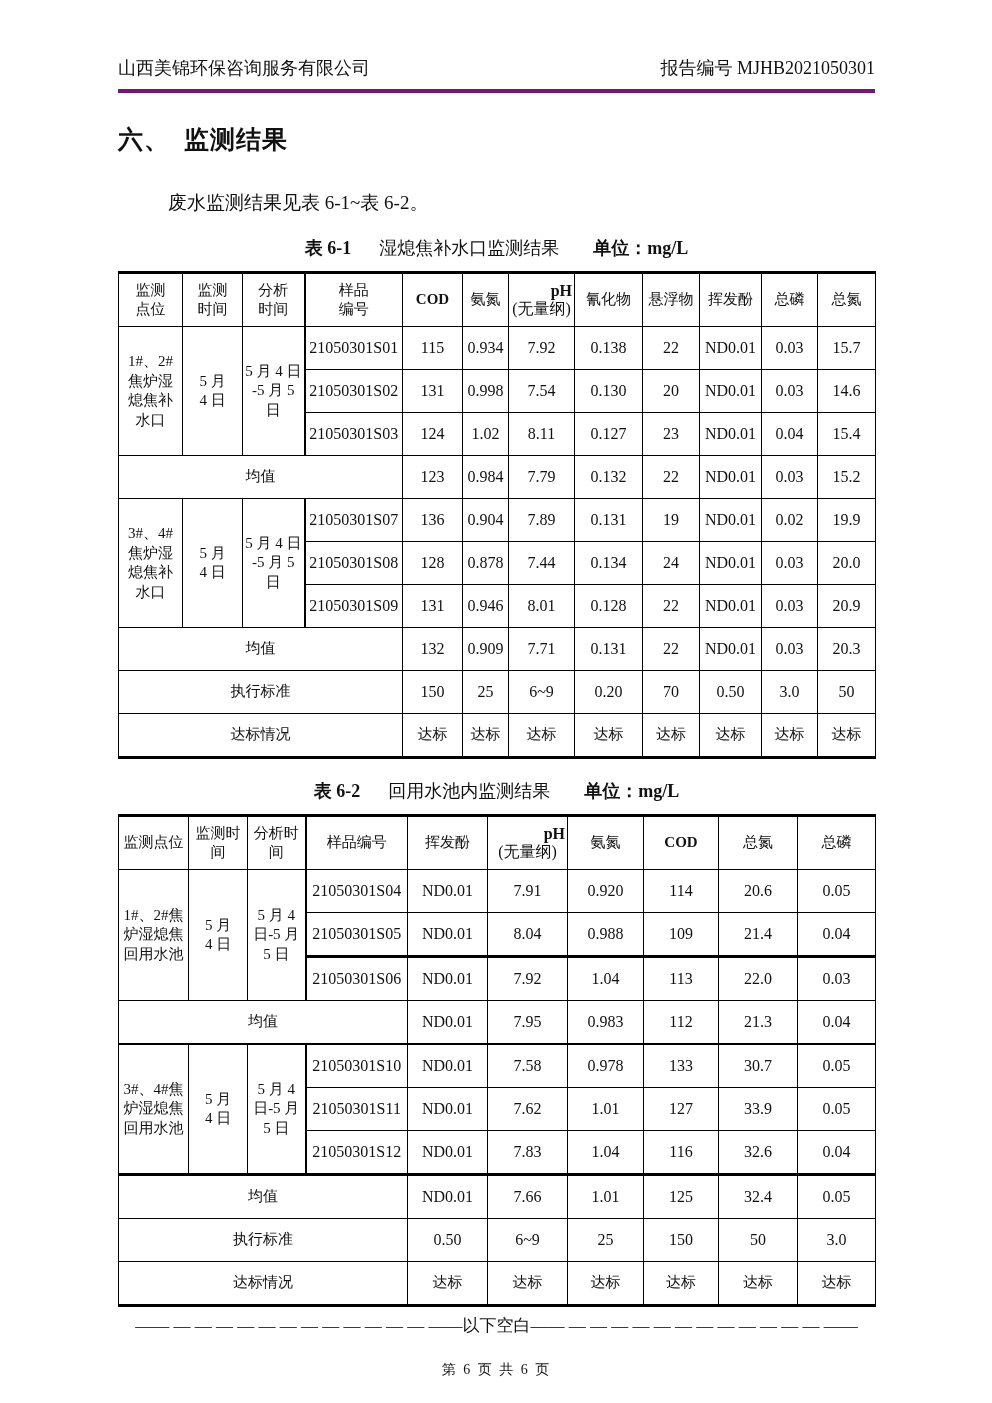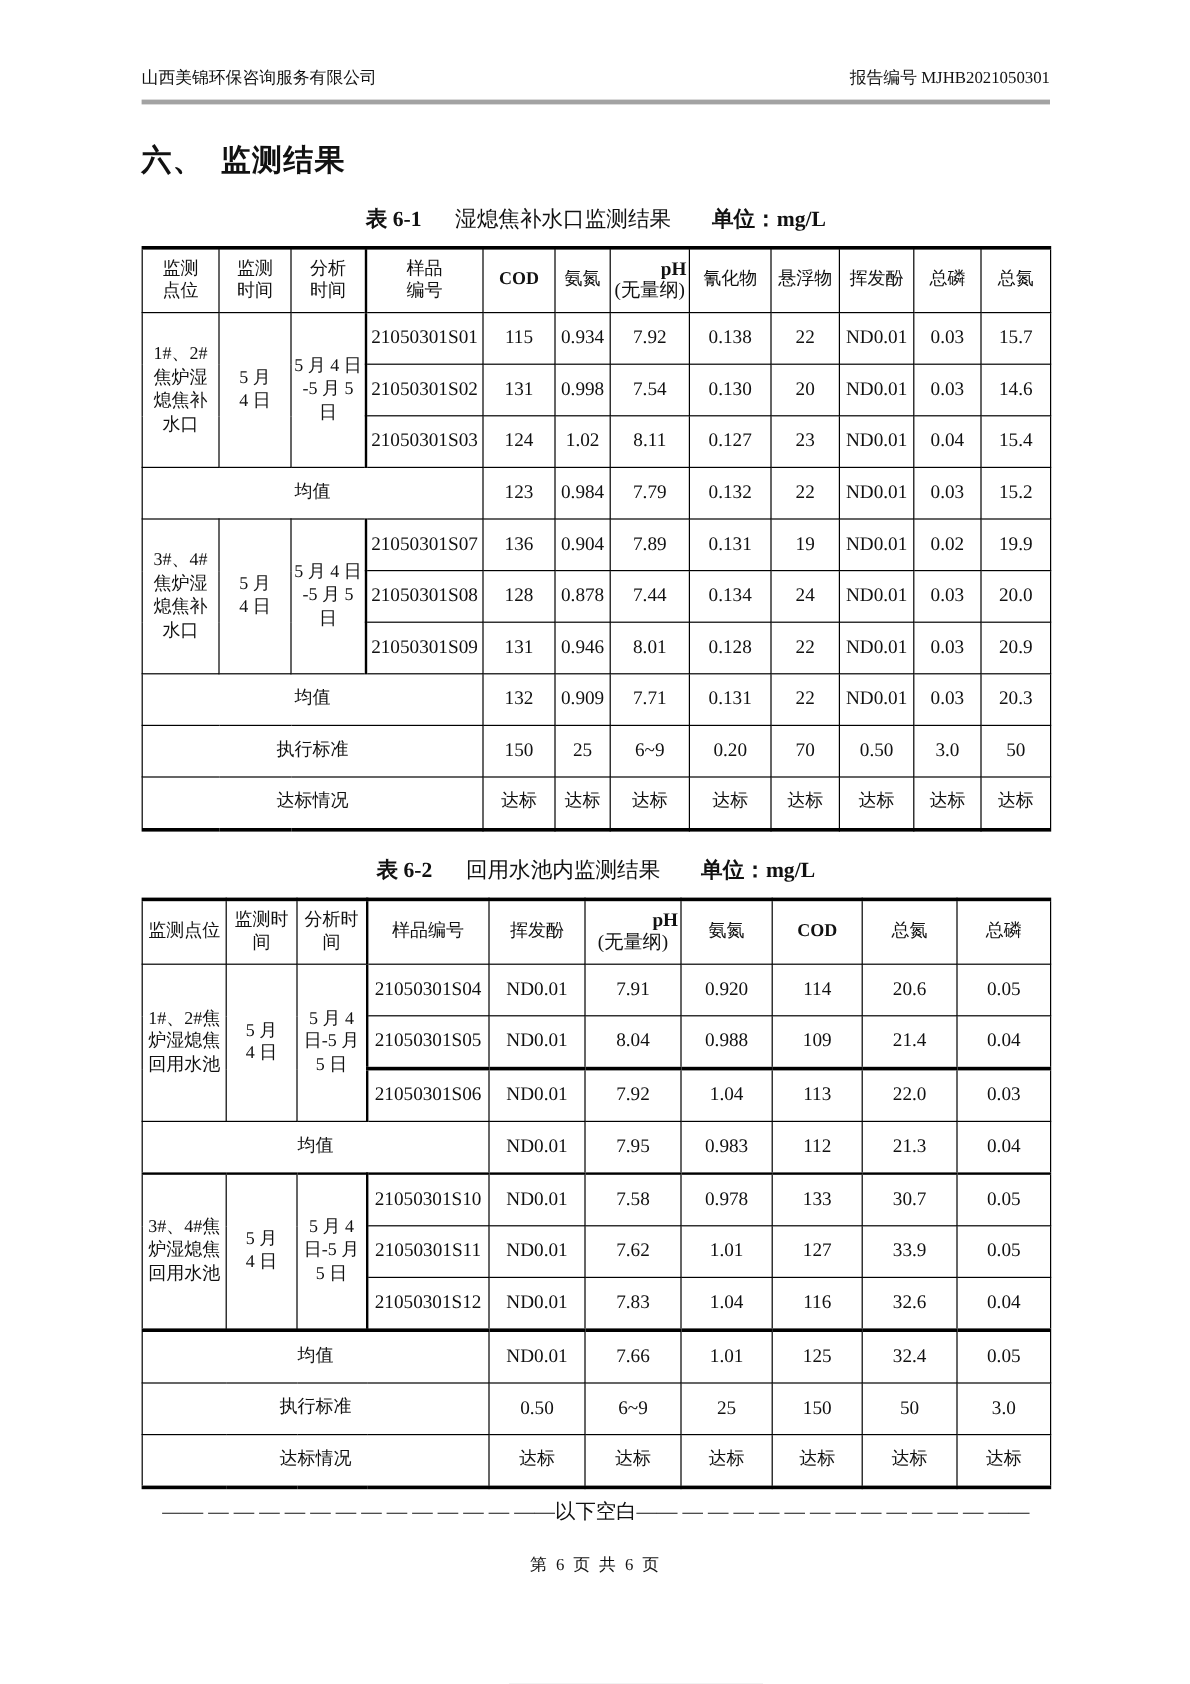--- a/index.html
+++ b/index.html
@@ -3,21 +3,21 @@
 <meta charset="utf-8">
 <style>
   html,body { margin:0; padding:0; background:#e8e8e8; }
   .page {
     width:992px; height:1403px; margin:0 auto; background:#ffffff;
     font-family:"Liberation Serif","DejaVu Serif",serif; color:#111;
     position:relative; box-sizing:border-box; padding:56px 117px 0 118px;
     overflow:hidden;
   }
   .pagehead { display:flex; justify-content:space-between; align-items:flex-end;
-    font-size:14px; padding-bottom:9px; border-bottom:4px solid #a3a3a3; }
+    font-size:18px; padding-bottom:9px; border-bottom:4px solid #701a75; }
   .section-title { font-size:25px; font-weight:bold; margin:30px 0 0 0; letter-spacing:1px; }
   .section-title .gap { display:inline-block; width:14px; }
   .intro { font-size:19px; margin:34px 0 0 0; text-indent:50px; }
   .caption { text-align:center; font-size:18px; margin-top:20px; white-space:nowrap; }
   .caption .cap-label { font-weight:bold; margin-right:28px; }
   .caption .cap-title { font-weight:normal; }
   .caption .cap-unit { font-weight:bold; margin-left:34px; }
   table.rpt { border-collapse:collapse; table-layout:fixed; width:757px;
     margin-top:11px; border-top:3.5px solid #000; border-bottom:3.5px solid #000; }
   .rpt th, .rpt td { border:1px solid #000; text-align:center; vertical-align:middle;
@@ -40,20 +40,21 @@
 
 <div class="page">
 
   <div class="pagehead">
     <span>山西美锦环保咨询服务有限公司</span>
     <span>报告编号 MJHB2021050301</span>
   </div>
 
   <h1 class="section-title"><span>六、</span><span class="gap"></span><span>监测结果</span></h1>
 
+  <p class="intro">废水监测结果见表 6-1~表 6-2。</p>
 
   <div class="caption">
     <span class="cap-label">表 6-1</span><span class="cap-title">湿熄焦补水口监测结果</span><span class="cap-unit">单位：mg/L</span>
   </div>
 
   <table class="rpt">
     <colgroup>
       <col style="width:64px">
         <col style="width:60px">
         <col style="width:62px">

